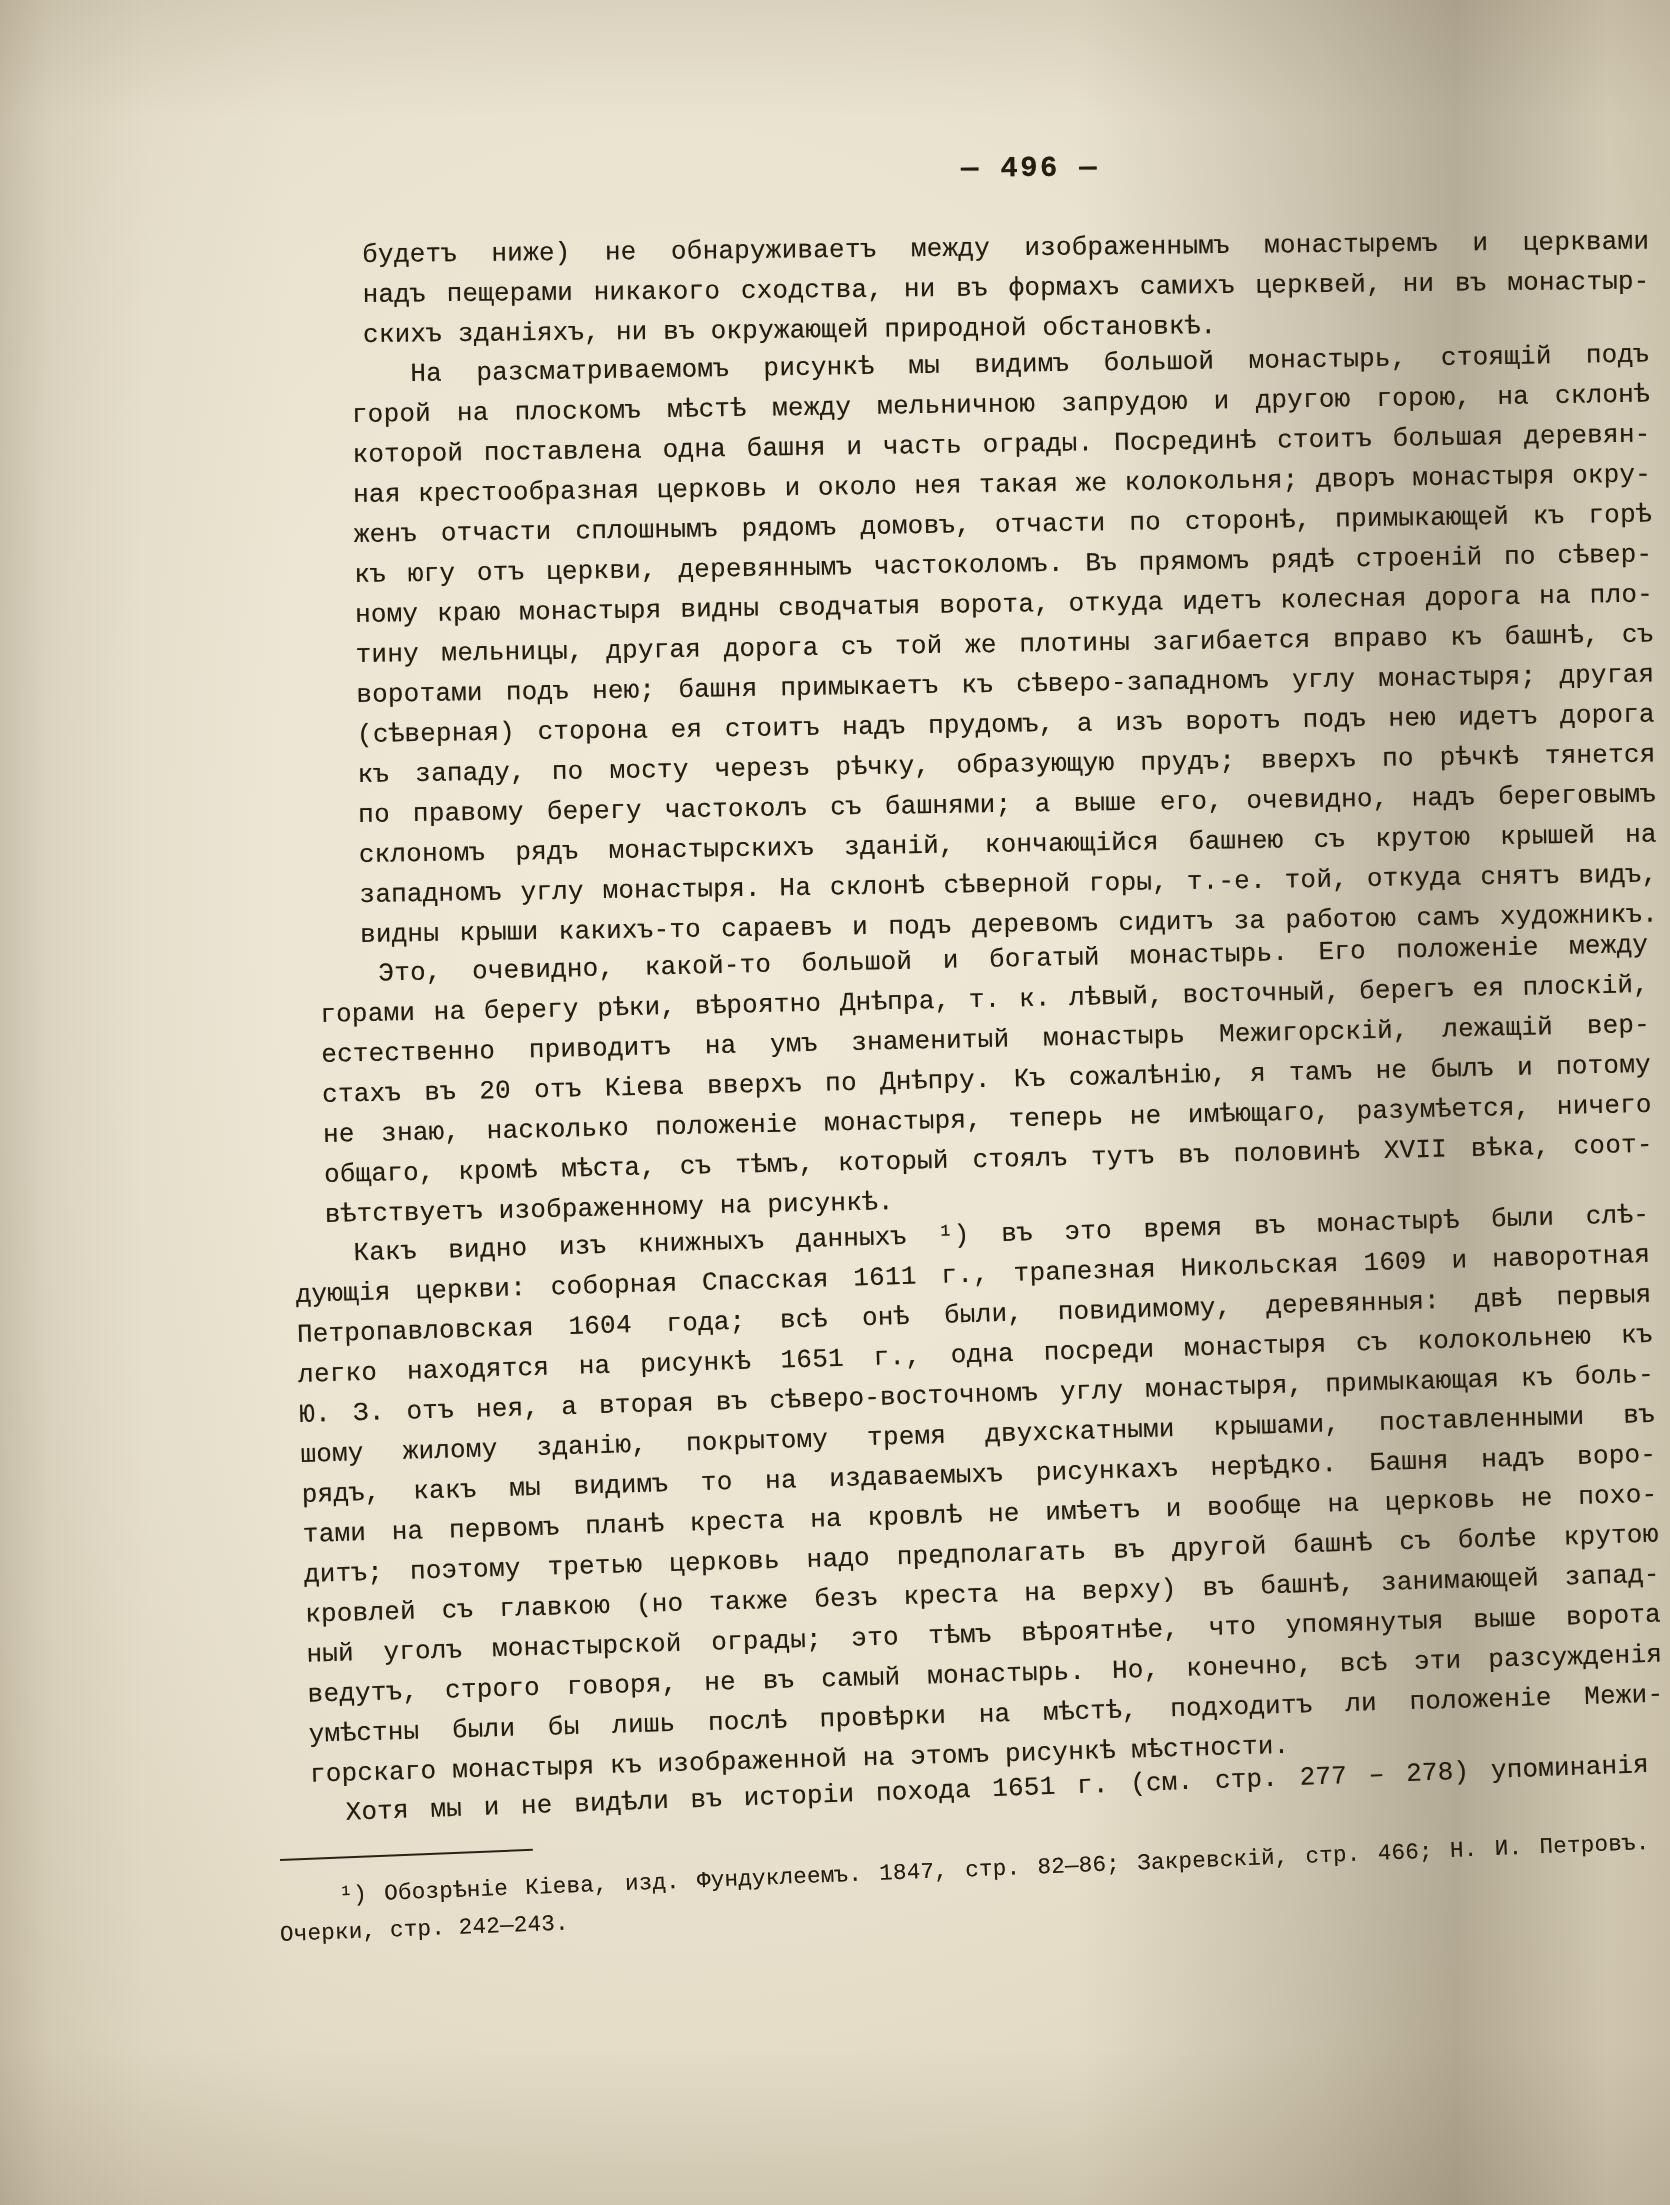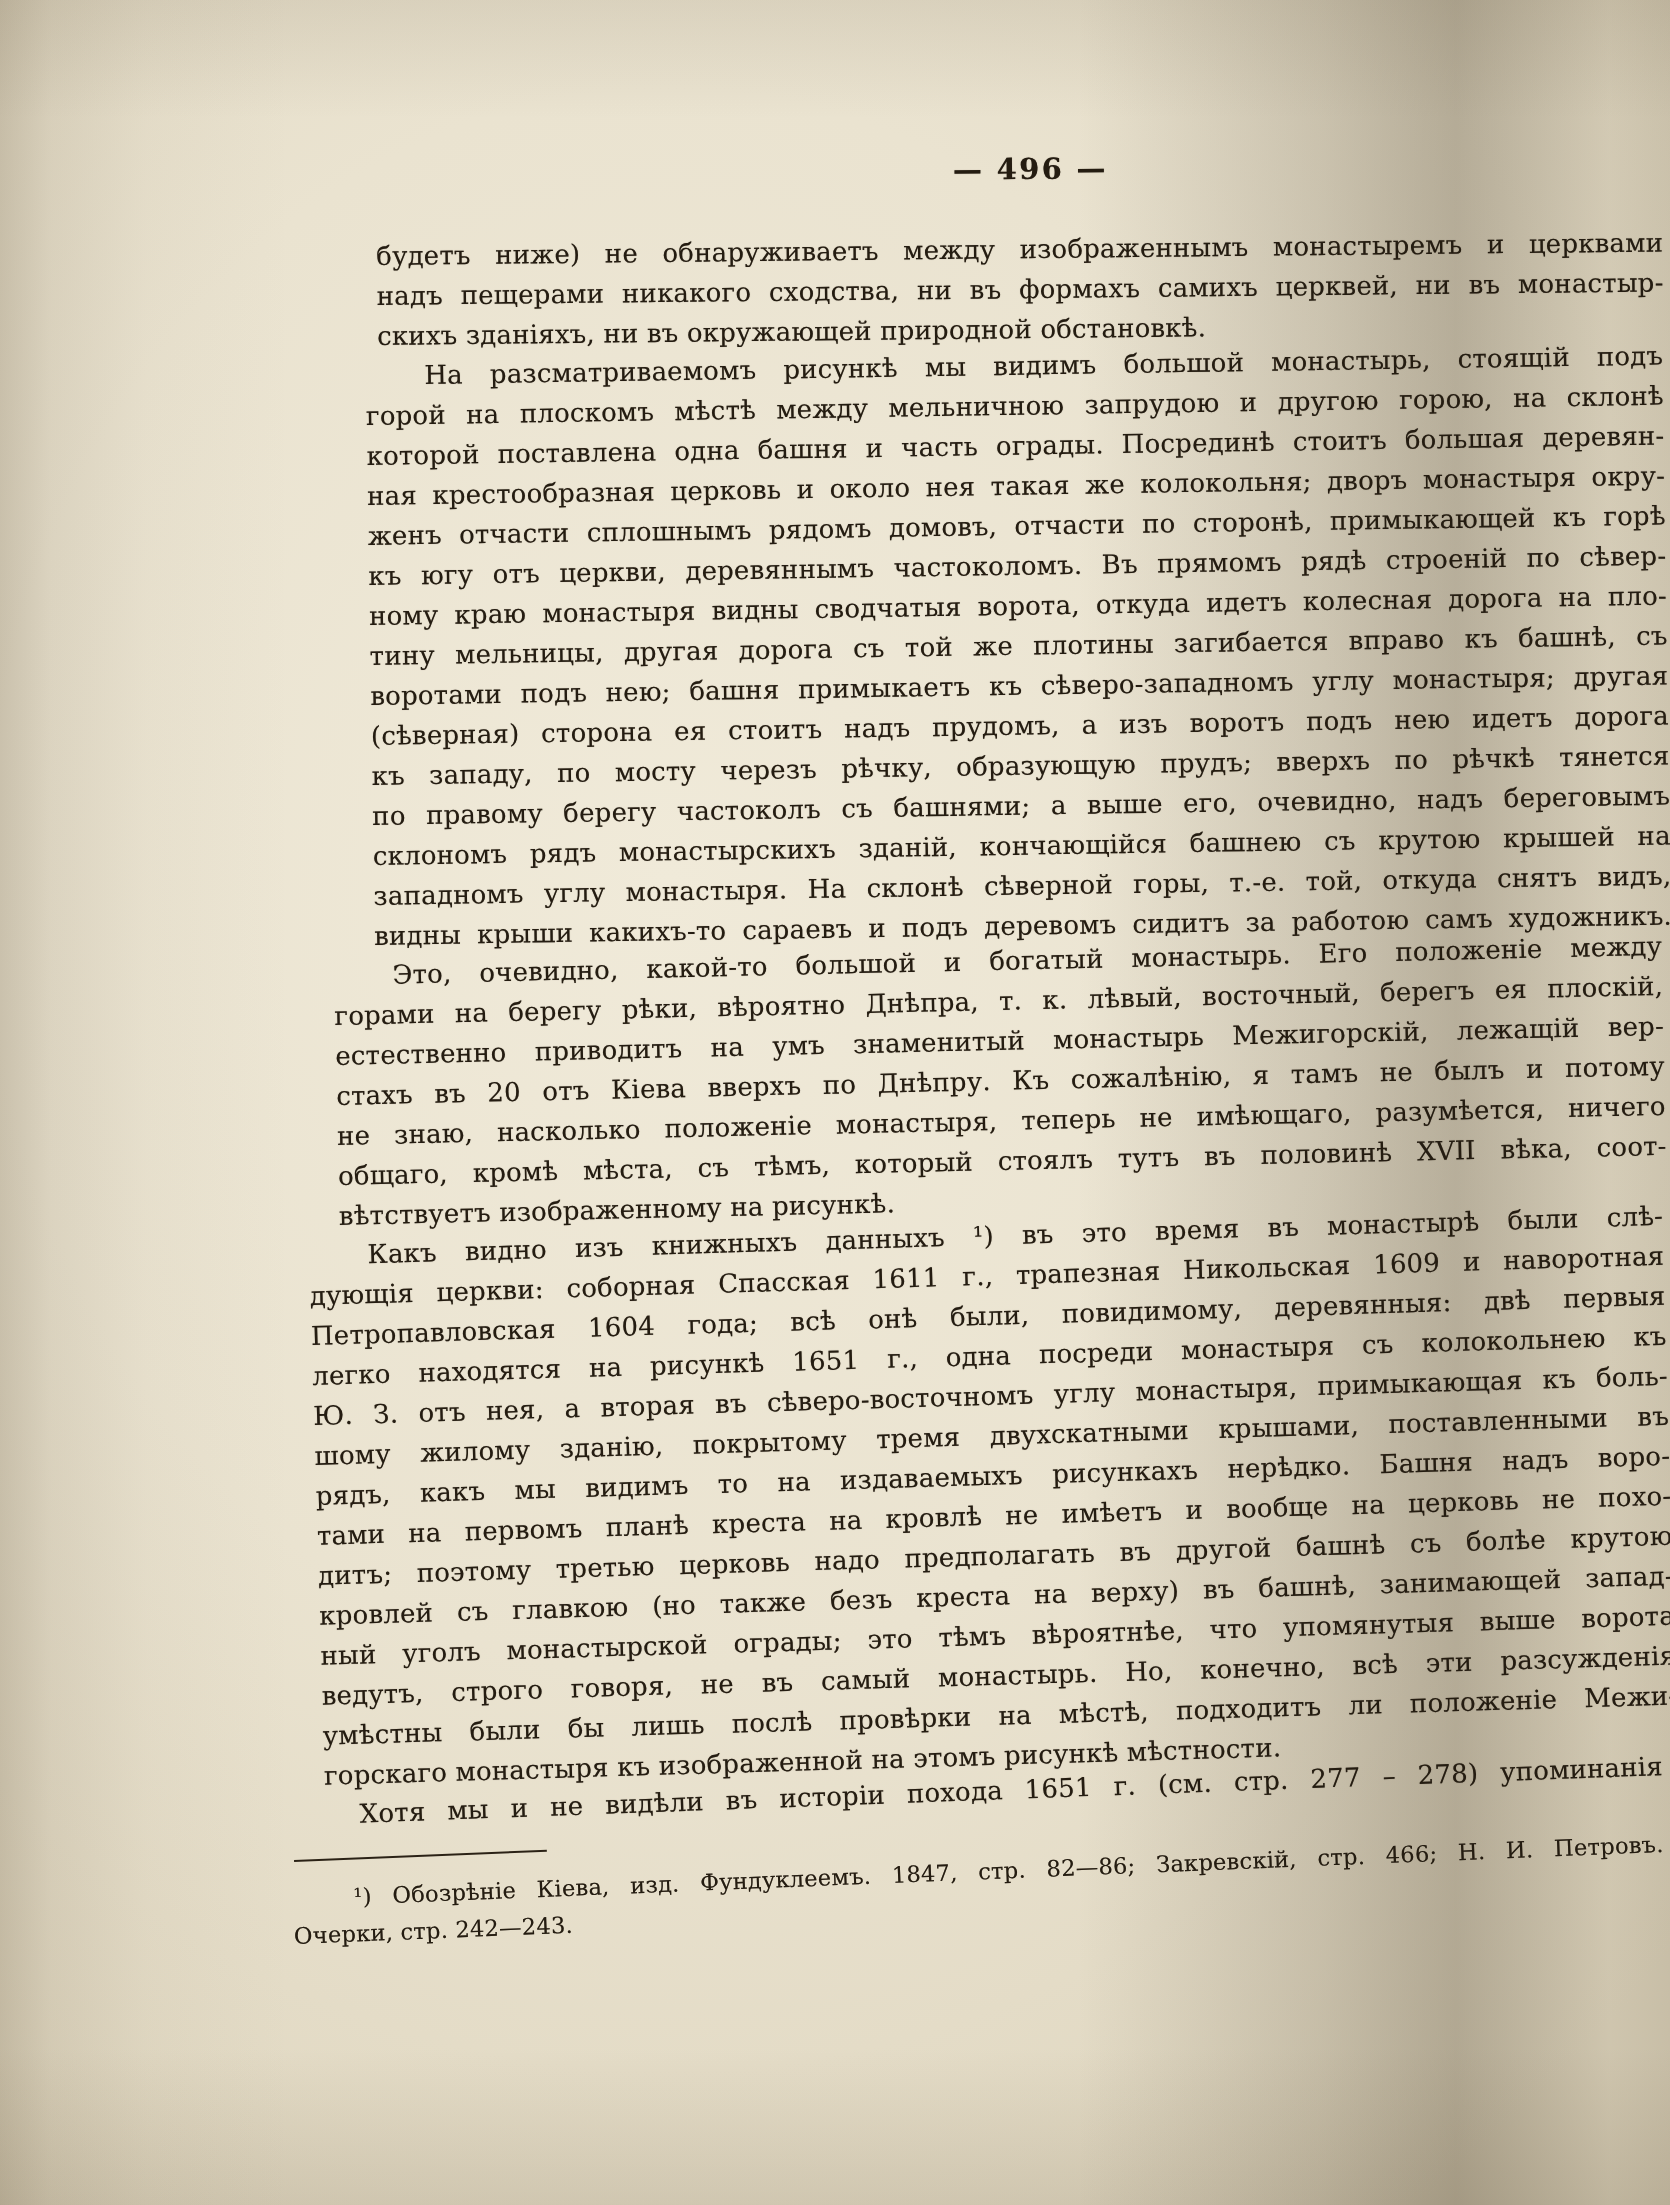--- a/index.html
+++ b/index.html
@@ -21,37 +21,37 @@
       linear-gradient(180deg, rgba(88,72,46,0.10) 0px, rgba(0,0,0,0) 119px),
       linear-gradient(0deg, rgba(88,72,46,0.13) 0px, rgba(0,0,0,0) 158px),
       radial-gradient(ellipse 1358px 1584px at 40% 40%, #f0ead9 0%, #eae3d0 50%, #ded5be 100%);
   }
   .page {
     position: absolute;
     inset: 0;
     padding: 152px 21.5px 0 277px;
     box-sizing: border-box;
     color: #241c11;
+    font-family: Liberation Mono, monospace;
   }
   .page-number {
     width: fit-content;
     margin: 0 auto 50px auto;
     transform: translateX(67px) rotate(-0.5deg);
     font-size: 29px;
     font-weight: bold;
     letter-spacing: 2.3px;
     white-space: nowrap;
     text-shadow: 0 0 0.7px rgba(40,30,18,0.55);
   }
   .text-block {
     font-size: 26px;
     line-height: 40px;
     letter-spacing: 0.2px;
     text-shadow: 0 0 0.7px rgba(40,30,18,0.5);
-    margin-left: 14px;
   }
   .para { transform-origin: left top; }
   .p1 { margin-left: 85px; width: 1287px; transform: rotate(-0.6deg); }
   .p2 { margin-left: 74px; width: 1298px; transform: rotate(-0.9deg); }
   .p3 { margin-left: 42px;  width: 1329px; transform: rotate(-1.3deg); }
   .p4 { margin-left: 17px;  width: 1355px; transform: rotate(-1.7deg); }
   .p5 { margin-left: 8.5px;  width: 1363px; transform: rotate(-2.1deg); }
   .line {
     text-align: justify;
     text-align-last: justify;

